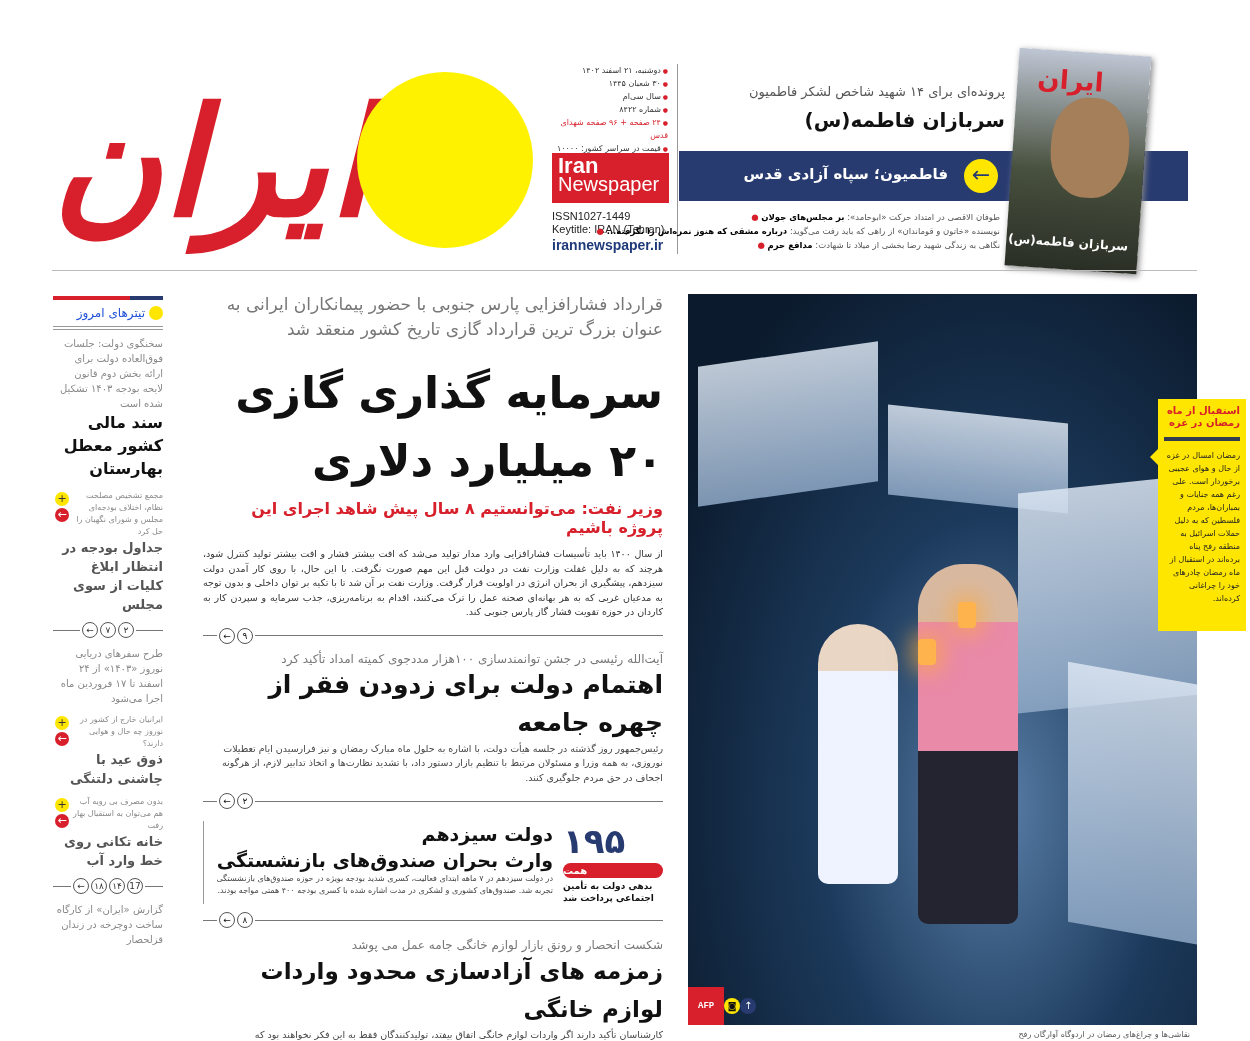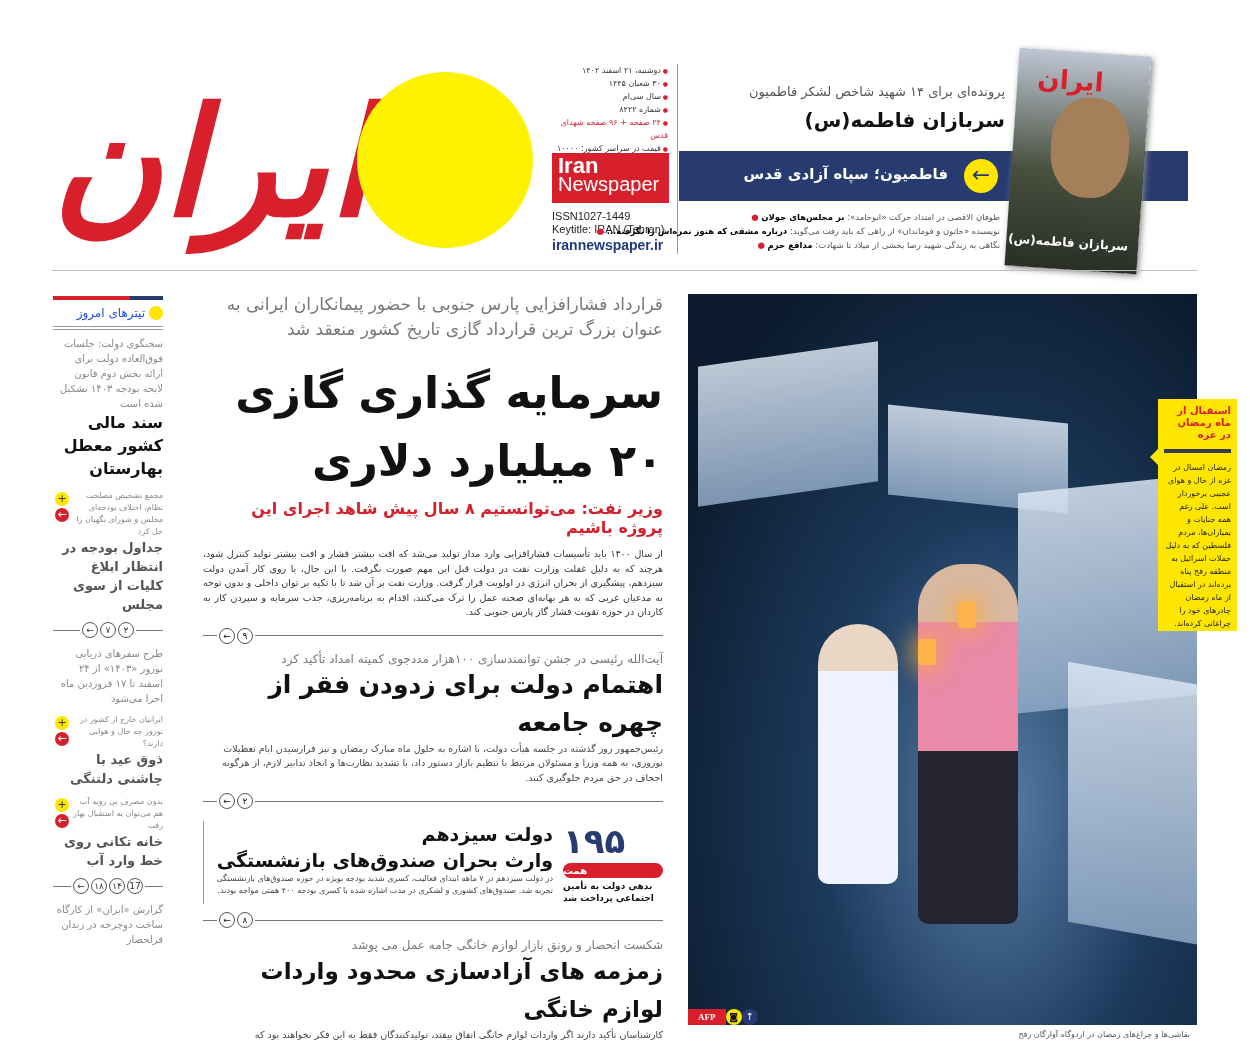--- a/index.html
+++ b/index.html
@@ -67,24 +67,24 @@
 .stat .pill{background:#d7202b;color:#fff;border-radius:10px;font-size:10px;font-weight:bold;padding:2px 0;margin:2px 0}
 .stat .cap{font-size:9px;font-weight:bold;line-height:12px;direction:rtl}
 
 .photo{left:688px;top:294px;width:509px;height:731px;background:
 radial-gradient(ellipse at 60% 70%,#5a7fa8 0%,#1c3a5c 40%,#0b1a2c 85%),#0b1a2c;overflow:hidden}
 .tent{position:absolute;background:linear-gradient(#dce6f2,#8fa9c7);opacity:.85}
 .girl1{position:absolute;left:130px;top:330px;width:80px;height:260px;border-radius:40px 40px 10px 10px;background:linear-gradient(#e9d6c5 0 18%,#eef3ff 18% 100%)}
 .girl2{position:absolute;left:230px;top:270px;width:100px;height:360px;border-radius:45px 45px 10px 10px;background:linear-gradient(#d8b9a0 0 16%,#e98aa8 16% 52%,#232430 52%)}
 .lamp{position:absolute;width:18px;height:26px;border-radius:4px;background:#ffb34d;box-shadow:0 0 20px 8px rgba(255,170,60,.55)}
 .credit{position:absolute;left:0;bottom:0;display:flex;align-items:center}
-.afp{background:#d7202b;color:#fff;font-size:9px;font-weight:bold;padding:3px 10px;font-family:Liberation Serif, serif}
+.afp{background:#d7202b;color:#fff;font-size:9px;font-weight:bold;padding:14px 10px;font-family:Liberation Mono, monospace}
 .cam{width:16px;height:16px;border-radius:50%;background:#ffe600;font-size:9px;text-align:center;line-height:16px}
 .up{width:16px;height:16px;border-radius:50%;background:#283b71;color:#fff;font-size:10px;text-align:center;line-height:16px}
-.ybox{left:1158px;top:399px;width:79px;height:232px;background:#ffe600;padding:6px}
+.ybox{left:1158px;top:399px;width:88px;height:232px;background:#ffe600;padding:6px}
 .ybox .t{font-size:10px;font-weight:bold;color:#d7202b;line-height:12px;text-align:right;direction:rtl}
 .ybox .bar{height:4px;background:#333c4f;margin:8px 0}
 .ybox .p{font-size:8px;line-height:13px;color:#222;text-align:right;direction:rtl}
 .ybox::before{content:"";position:absolute;left:-8px;top:50px;border:8px solid transparent;border-right-color:#ffe600;border-left:0}
 .caption{left:780px;top:1030px;width:410px;font-size:8px;color:#555;text-align:right;direction:rtl}
 </style>
 </head>
 <body>
 
 <div class="abs logo">ایران</div>

